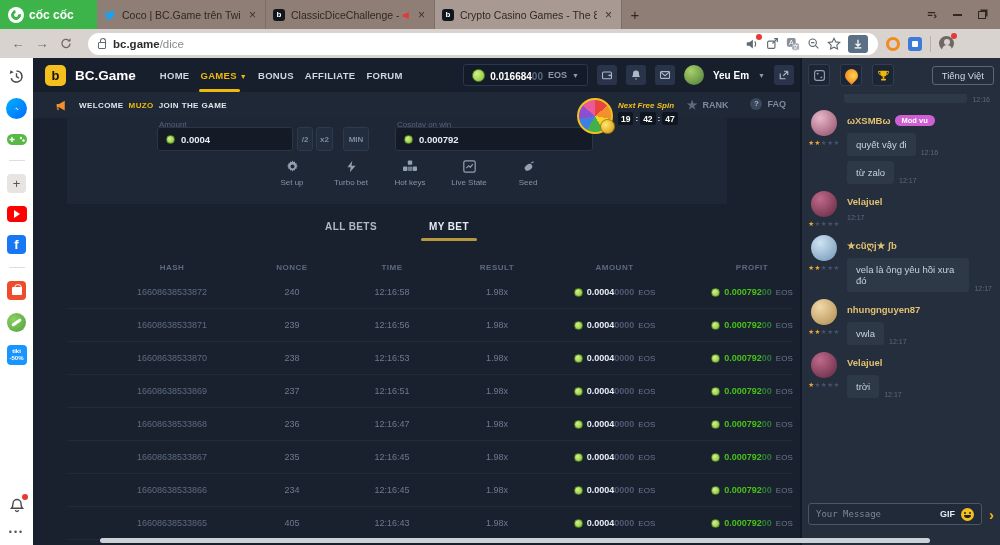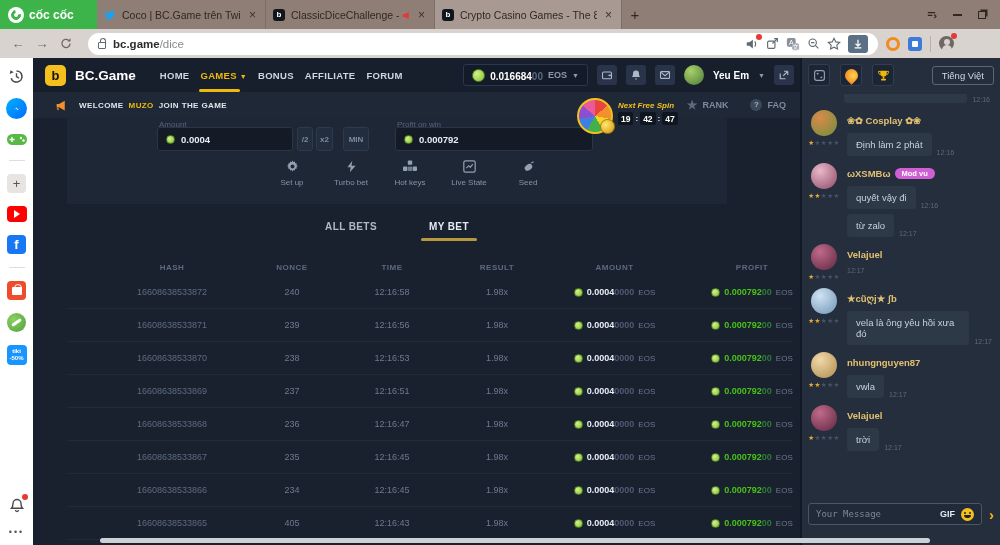--- a/index.html
+++ b/index.html
@@ -72,21 +72,21 @@
   .bal-v { color:#fff; font-weight:bold; font-size:10px; }
   .bal-z { color:#5b6a82; font-weight:bold; font-size:10px; }
   .bal-cur { color:#8d99ab; font-size:9px; font-weight:bold; }
   .hbtn { width:20px; height:20px; border-radius:3px; background:#29334a; display:flex; align-items:center; justify-content:center; flex:none; }
   .avatar { width:20px; height:20px; border-radius:50%; background:radial-gradient(circle at 35% 30%, #a8d06a, #4d7a38); flex:none; }
   .uname { color:#fff; font-weight:bold; font-size:10px; }
 
   .banner { position:absolute; top:34px; left:0; right:0; height:26px; background:#1e2836; display:flex; align-items:center; gap:5px; padding-left:22px; }
   .b-welcome { color:#dfe5ec; font-weight:bold; font-size:8px; letter-spacing:.4px; }
   .b-name { color:#f0b90b; font-weight:bold; font-size:8px; letter-spacing:.4px; }
-  .rankfaq { margin-left:auto; display:flex; align-items:center; gap:22px; margin-right:14px; }
+  .rankfaq { margin-left:auto; display:flex; align-items:flex-start; gap:22px; margin-right:14px; }
   .rf { display:flex; align-items:center; gap:5px; color:#7d8a9c; font-weight:bold; font-size:9px; }
   .rf .star { color:#5d6a7c; font-size:12px; }
   .qmark { width:12px; height:12px; border-radius:50%; background:#3b475a; color:#aab5c4; font-size:8px; font-weight:bold; text-align:center; line-height:12px; }
 
   .spin { position:absolute; left:544px; top:27px; display:flex; gap:5px; z-index:5;margin-top:13px; }
   .wheel { width:36px; height:36px; border-radius:50%; background:conic-gradient(#e8433d 0 14%,#f2902c 14% 28%,#f5d327 28% 42%,#43b049 42% 58%,#3e7fe0 58% 72%,#8c4fd1 72% 86%,#e85a9b 86% 100%); border:2px solid #f3c020; position:relative; flex:none; }
   .wheel::after { content:''; position:absolute; right:-4px; bottom:-2px; width:13px; height:13px; border-radius:50%; background:radial-gradient(circle at 35% 35%, #ffe570, #d7990d); border:1px solid #a87a06; }
   .spin-col { display:flex; flex-direction:column; gap:2px; padding-top:3px; }
   .spin-label { color:#f5c01d; font-size:8px; font-weight:bold; font-style:italic; }
   .timer { display:flex; align-items:center; gap:2px; }
@@ -355,21 +355,21 @@
           <span class="colon">:</span>
         <span class="chip">42</span>
           <span class="colon">:</span>
         <span class="chip">47</span>
       </span>
     </span>
   </div>
 
   <div class="controls">
     <span class="ctl-label" style="left:92px">Amount</span>
-    <span class="ctl-label" style="left:330px">Profit on win</span>
+    <span class="ctl-label" style="left:330px">Cosplay on win</span>
     <div class="in-wrap" style="left:90px; width:136px">
       <span class="coin c-sm"></span>
       <input class="in-val" readonly="" value="0.0004" style="">
     </div>
     <span class="mini-btn" style="left:230px; width:16px">/2</span>
     <span class="mini-btn" style="left:249px; width:17px">x2</span>
     <span class="mini-btn" style="left:276px; width:26px">MIN</span>
     <div class="in-wrap" style="left:328px; width:198px">
       <span class="coin c-sm"></span>
       <input class="in-val" readonly="" value="0.000792" style="">
@@ -581,33 +581,20 @@
           <rect x="5" y="12" width="6" height="2" rx="0.5" fill="#f0b90b"></rect>
         </svg>
       </span>
     <span class="lang-btn">Tiếng Việt</span>
   </div>
   <div class="chatlist" id="chatlist">
     <div class="partial">
       <span class="stub"></span>
       <span class="mtime">12:16</span>
     </div>
-  <div class="msg">
-        <div class="mleft">
-          <span class="av" style="background: radial-gradient(circle at 35% 30%, rgb(217, 138, 74), rgb(111, 143, 63));"></span>
-          <span class="stars"><span class="star-on">★</span><span class="star-off">★</span><span class="star-off">★</span><span class="star-off">★</span><span class="star-off">★</span></span>
-        </div>
-        <div class="mbody">
-          <div><span class="mname">❀✿ Cosplay ✿❀</span></div>
-          <div class="brow">
-            <span class="bub">Định làm 2 phát</span>
-            <span class="mtime">12:16</span>
-          </div>
-        </div>
-      </div>
       <div class="msg">
         <div class="mleft">
           <span class="av" style="background: radial-gradient(circle at 35% 30%, rgb(232, 184, 200), rgb(143, 74, 102));"></span>
           <span class="stars"><span class="star-on">★</span><span class="star-on">★</span><span class="star-off">★</span><span class="star-off">★</span><span class="star-off">★</span></span>
         </div>
         <div class="mbody">
           <div><span class="mname">ωXSMBω</span><span class="mbadge">Mod vu</span></div>
           <div class="brow">
             <span class="bub">quyết vậy đi</span>
             <span class="mtime">12:16</span>

